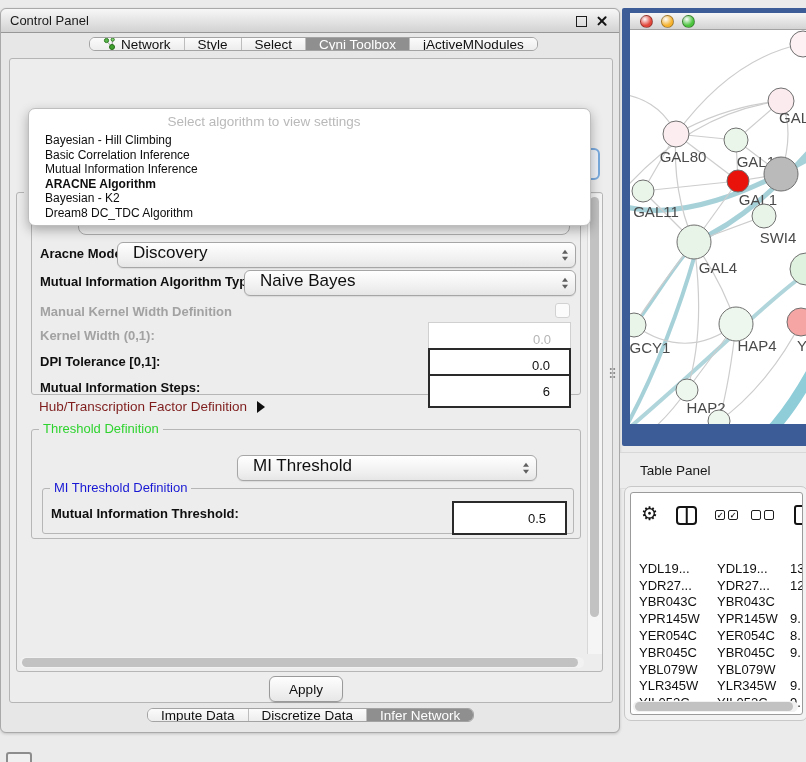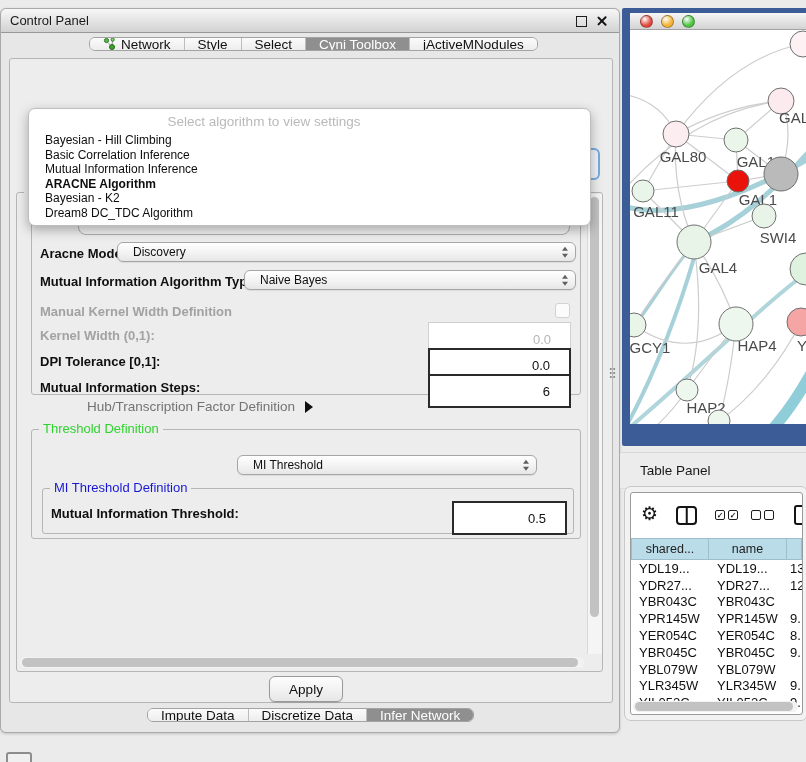--- a/index.html
+++ b/index.html
@@ -40,33 +40,33 @@
   .frag-combo2{position:absolute;left:68px;top:142px;width:490px;height:32px;border:1px solid #adadad;
       border-radius:8px;background:#f2f2f2;z-index:5;}
 
   
   .group{position:absolute;border:1px solid #b6b6b6;border-radius:3px;box-sizing:border-box;}
   .gtitle{position:absolute;top:-9px;left:7px;background:#ededed;padding:0 4px;font-size:13px;
       color:#111;white-space:nowrap;display:flex;align-items:center;}
   .blue{color:#1818d4;} .green{color:#2fd32f;}
   .lbl{position:absolute;font-size:13px;font-weight:bold;color:#0f0f0f;white-space:nowrap;height:18px;display:flex;align-items:center;}
   .lbl.dis{color:#a2a2a2;}
-  .combo{position:absolute;height:20px;border:1px solid #a6a6a6;border-radius:6px;
+  .combo{position:absolute;height:26px;border:1px solid #a6a6a6;border-radius:6px;
       background:linear-gradient(#ffffff,#efefef 70%,#e6e6e6);box-shadow:0 1px 1px rgba(0,0,0,.08);
-      display:flex;align-items:center;font-size:12px;color:#0f0f0f;box-sizing:border-box;}
+      display:flex;font-size:17px;color:#0f0f0f;box-sizing:border-box;}
   .combo .cval{padding-left:15px;}
   .spin{position:absolute;right:7px;top:50%;transform:translateY(-50%);display:flex;flex-direction:column;gap:2.5px;}
   .tri-up{width:0;height:0;border-left:3.5px solid transparent;border-right:3.5px solid transparent;border-bottom:4.5px solid #5f5f5f;}
   .tri-dn{width:0;height:0;border-left:3.5px solid transparent;border-right:3.5px solid transparent;border-top:4.5px solid #5f5f5f;}
   .field{position:absolute;height:34px;background:#fff;border:1px solid #9a9a9a;display:flex;align-items:center;
       justify-content:flex-end;padding-right:19px;font-size:13px;color:#0f0f0f;box-sizing:border-box;}
   .field.strong{border:2px solid #2a2a2a;}
   .field.dis{border:1px solid #d0d0d0;color:#b5b5b5;}
   .cbx{position:absolute;width:13px;height:13px;border:1.5px solid #d2d2d2;border-radius:3px;background:#fbfbfb;}
-  .hub{position:absolute;font-size:13.5px;color:#737373;display:flex;align-items:center;gap:10px;white-space:nowrap;margin-left:48px;}
+  .hub{position:absolute;font-size:13.5px;color:#7f1d1d;display:flex;align-items:center;gap:10px;white-space:nowrap;}
   .tri-right{width:0;height:0;border-top:6px solid transparent;border-bottom:6px solid transparent;border-left:8px solid #0f0f0f;}
   .tri-down-sm{display:inline-block;width:0;height:0;border-left:6px solid transparent;border-right:6px solid transparent;border-top:7px solid #0f0f0f;margin-left:7px;}
 
   .attr-list{position:absolute;background:#fff;border:1px solid #a8a8a8;overflow:hidden;box-sizing:border-box;}
   .attr-item{height:16px;line-height:16px;background:#3e6bd2;color:#fff;font-size:12.5px;padding-left:6px;
       margin-right:14px;white-space:nowrap;}
   .vsb{position:absolute;background:#f5f5f5;border-left:1px solid #d8d8d8;}
   .sb-thumb{position:absolute;background:#c2c2c2;border-radius:5px;}
   .hsb{position:absolute;background:#f2f2f2;border-radius:6px;}
 
@@ -334,25 +334,20 @@
     <div class="table-win">
       <div>
         <div class="gear">⚙</div>
         <div class="split-icon"></div>
         <div class="cbk" style="left:84px;">✓</div>
         <div class="cbk" style="left:97px;">✓</div>
         <div class="cbk" style="left:120px;"></div>
         <div class="cbk" style="left:133px;"></div>
         <div class="page-icon"></div>
       </div>
-      <div class="t-header" id="t-header">
-          <div class="th" style="flex: 0 0 78px;">shared...</div>
-          <div class="th" style="flex: 0 0 78px;">name</div>
-          <div class="th" style="flex: 1 1 0%;"></div>
-        </div>
       <div class="t-rows" id="t-rows">
           <div class="tr">
             <div class="td" style="flex: 0 0 78px; padding-left: 8px;">YDL19...</div>
             <div class="td" style="flex: 0 0 78px; padding-left: 8px;">YDL19...</div>
             <div class="td" style="flex: 1 1 0%; padding-left: 3px;">13</div>
           </div>
           <div class="tr">
             <div class="td" style="flex: 0 0 78px; padding-left: 8px;">YDR27...</div>
             <div class="td" style="flex: 0 0 78px; padding-left: 8px;">YDR27...</div>
             <div class="td" style="flex: 1 1 0%; padding-left: 3px;">12</div>

